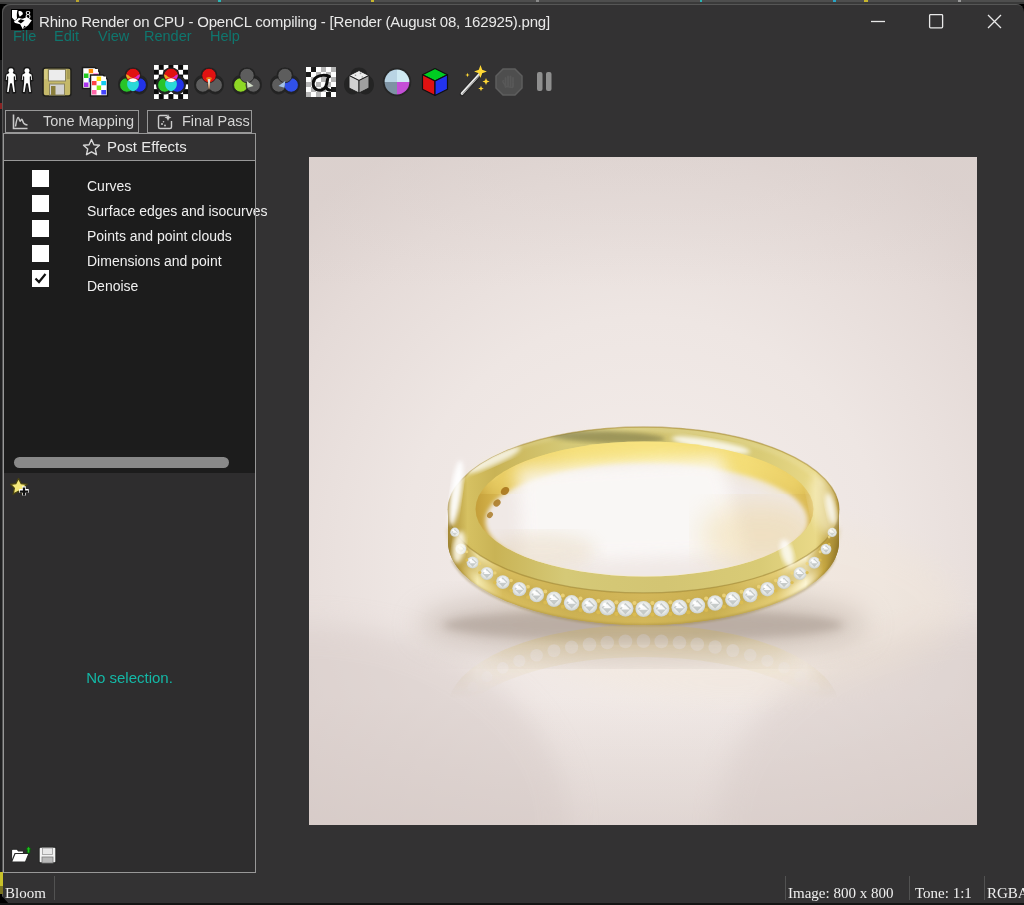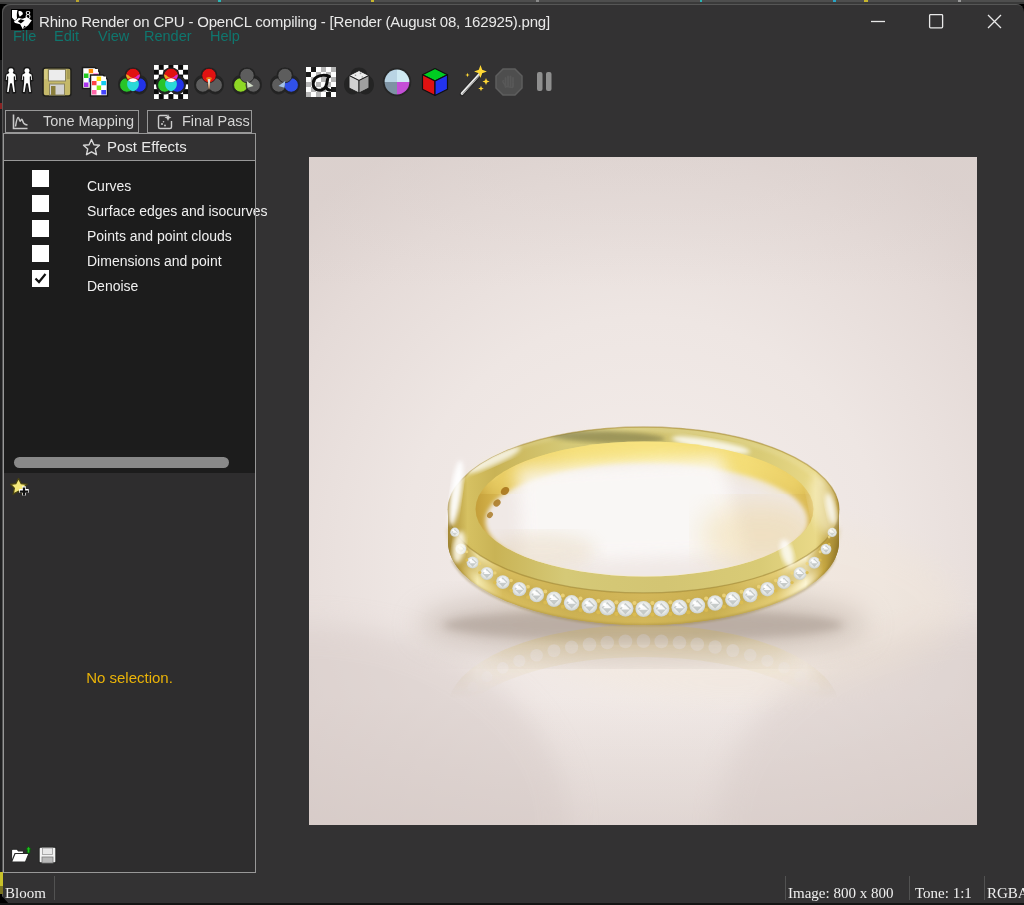--- a/index.html
+++ b/index.html
@@ -17,21 +17,21 @@
   .tab{position:absolute;box-sizing:border-box;border:1px solid #989898;background:#323132;
        color:#d4d4d4;font-size:14.5px;top:110px;height:23px;white-space:nowrap;}
   #peheader{left:3px;top:133px;width:253px;height:28px;box-sizing:border-box;
        border:1px solid #989898;background:#323132;color:#e8e8e8;font-size:15px;}
   #listarea{left:4px;top:161px;width:251px;height:312px;background:#1c1c1c;}
   .cbrow{position:absolute;left:28px;color:#f0f0f0;font-size:14px;white-space:nowrap;}
   .cbox{position:absolute;left:0;top:0;width:17px;height:17px;background:#fff;box-sizing:border-box;}
   .cblabel{position:absolute;left:22px;top:8px;white-space:nowrap;margin-left:33px;}
   #scrollthumb{left:14px;top:457px;width:215px;height:11px;background:#898989;border-radius:5.5px;}
   #lowerpanel{left:4px;top:473px;width:251px;height:399px;background:#2e2d2e;}
-  #noselection{left:4px;top:669px;width:251px;text-align:center;color:#eab308;font-size:15px;}
+  #noselection{left:4px;top:669px;width:251px;text-align:center;color:#14b8a6;font-size:15px;}
   #panelborder{left:3px;top:133px;width:253px;height:740px;border:1px solid #989898;
        box-sizing:border-box;pointer-events:none;}
   #renderimg{left:309px;top:157px;width:668px;height:668px;background:#e9e0dd;}
   .st{position:absolute;top:885px;color:#efefef;font-size:15px;font-family:Liberation Serif, serif;}
   .sep{position:absolute;top:876px;width:1px;height:24px;background:#525252;}
 </style>
 </head>
 <body>
 <div class="abs" id="topstrip"></div>
 <div class="abs" id="topstrip2"></div>

